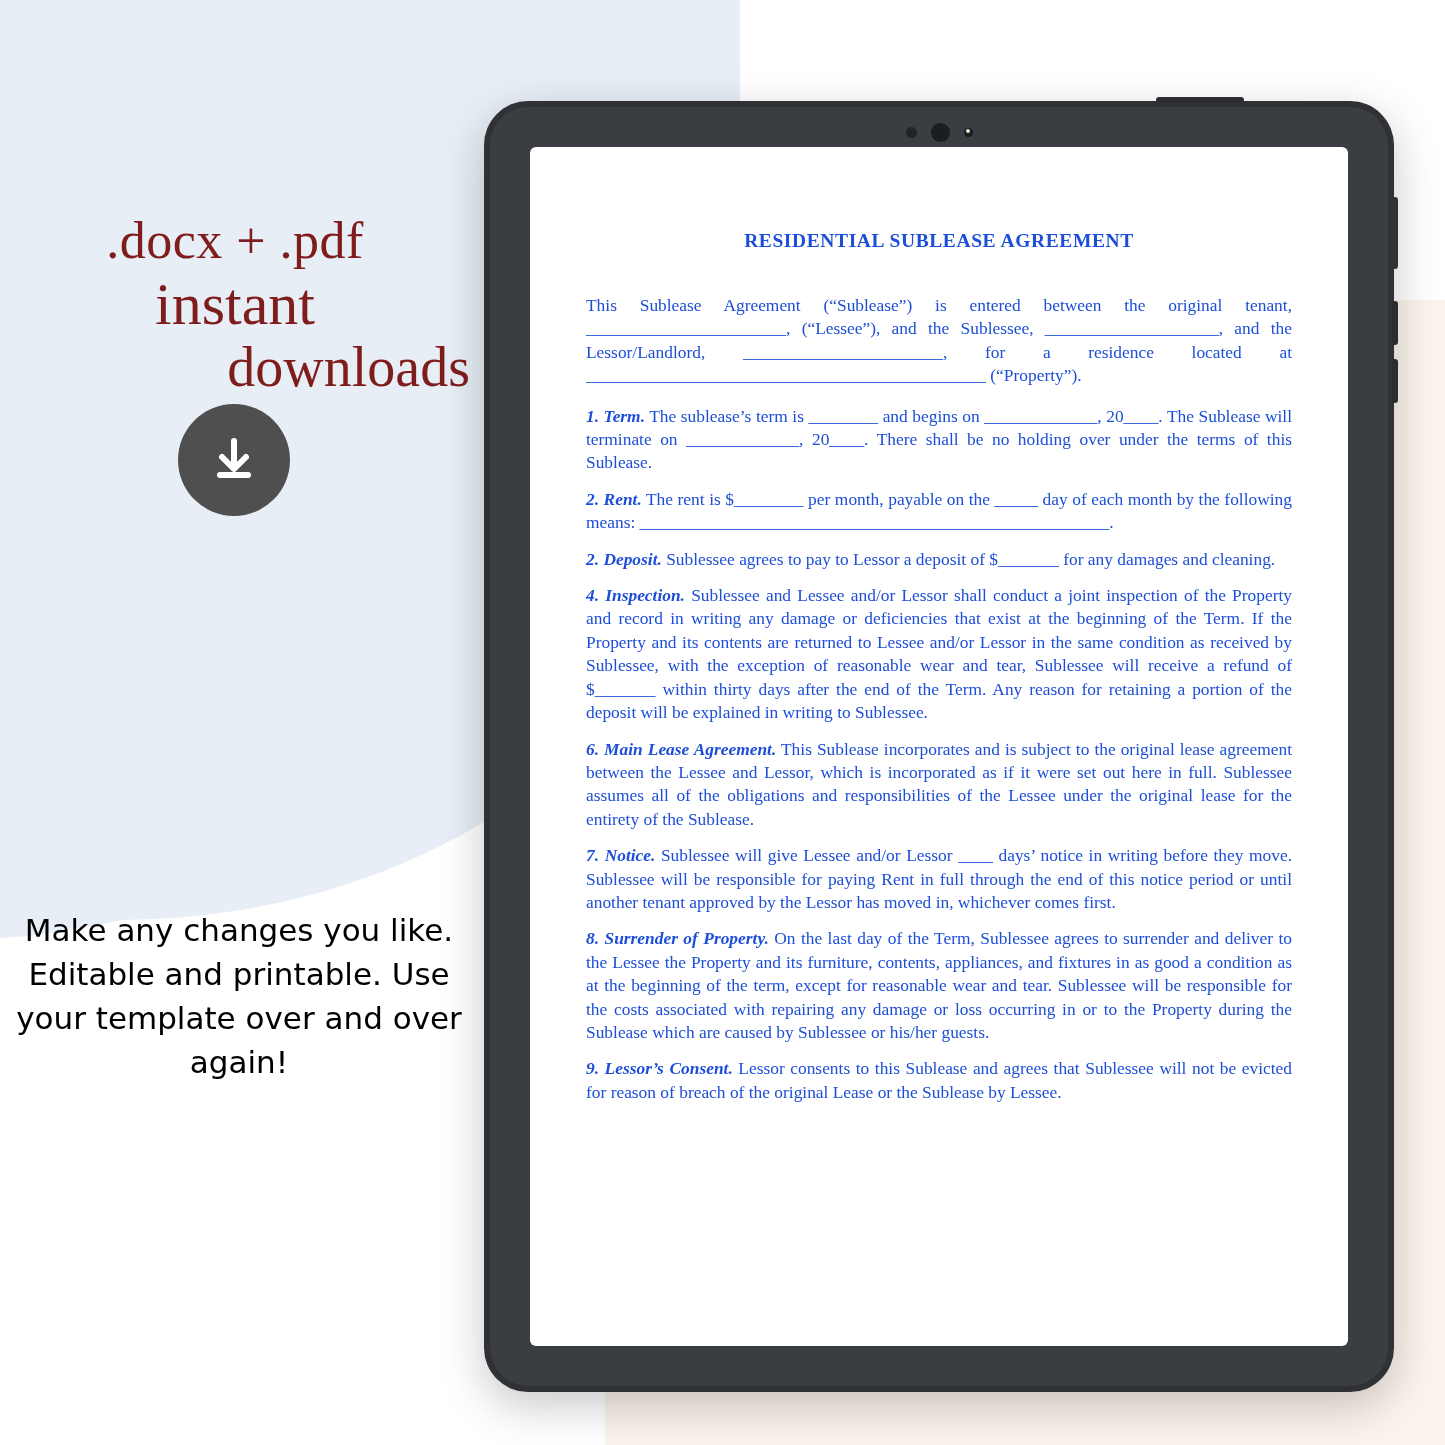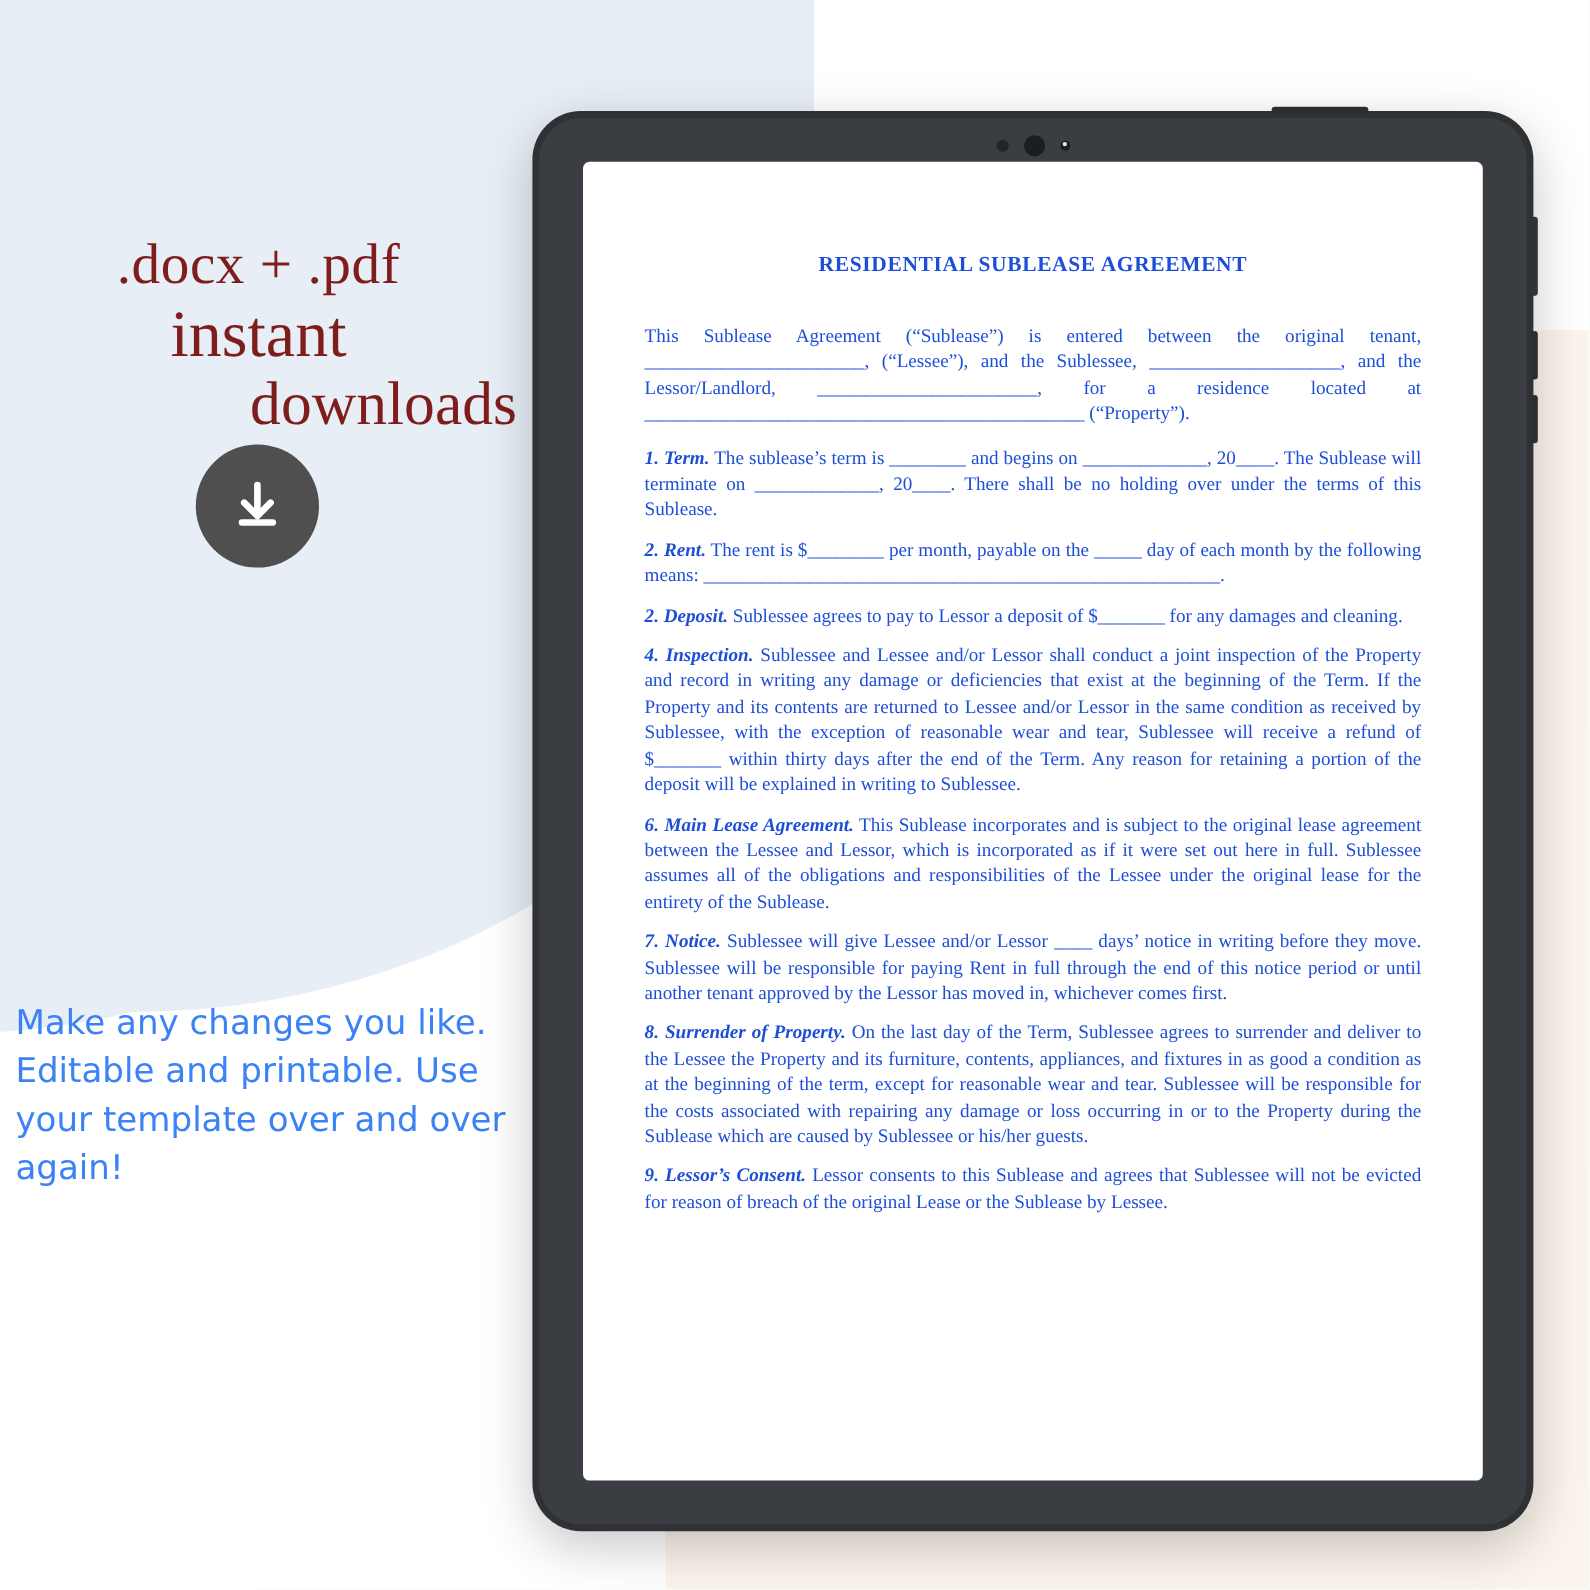--- a/index.html
+++ b/index.html
@@ -106,25 +106,25 @@
     align-items: center;
     justify-content: center;
   }
   .dl-circle svg { display:block; }
 
   .sub-copy {
     position: absolute;
     left: 14px;
     top: 908px;
     width: 450px;
-    text-align: left;
+    text-align: center;
     font-family: "DejaVu Sans", sans-serif;
     font-size: 31px;
     line-height: 1.42;
-    color: #3b82f6;
+    color: #000000;
     font-weight: 400;
   }
 
   
   .tablet {
     position: absolute;
     left: 484px;
     top: 101px;
     width: 910px;
     height: 1291px;

